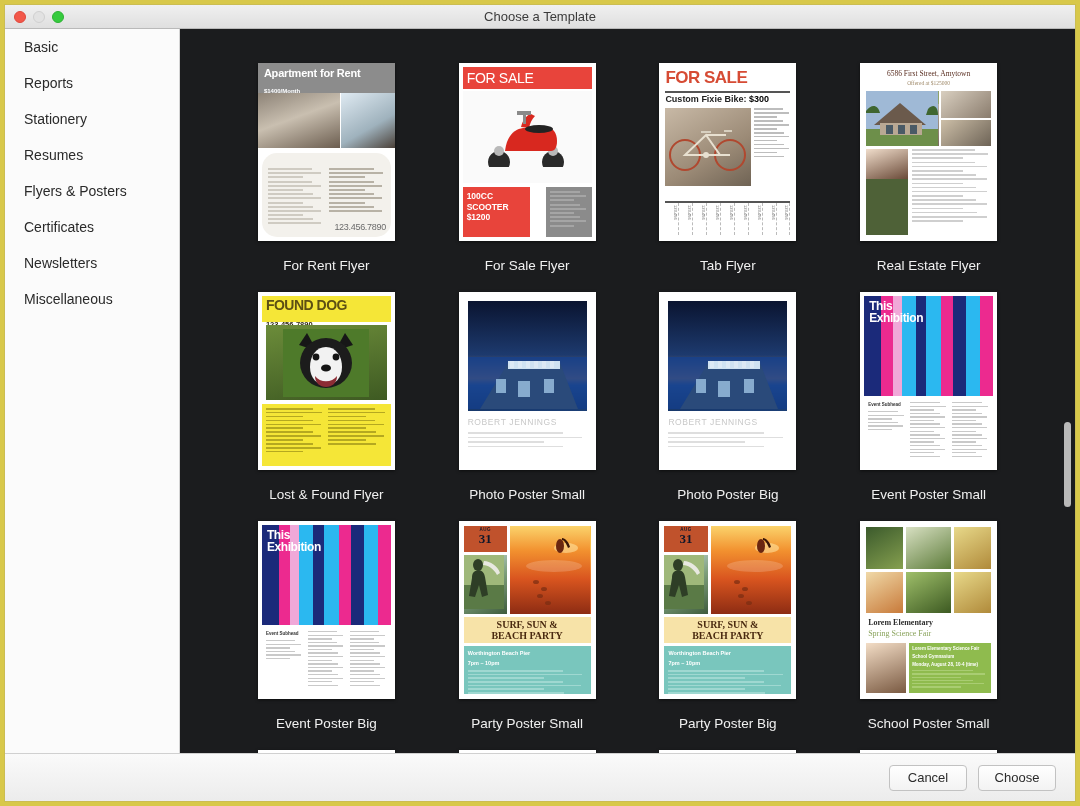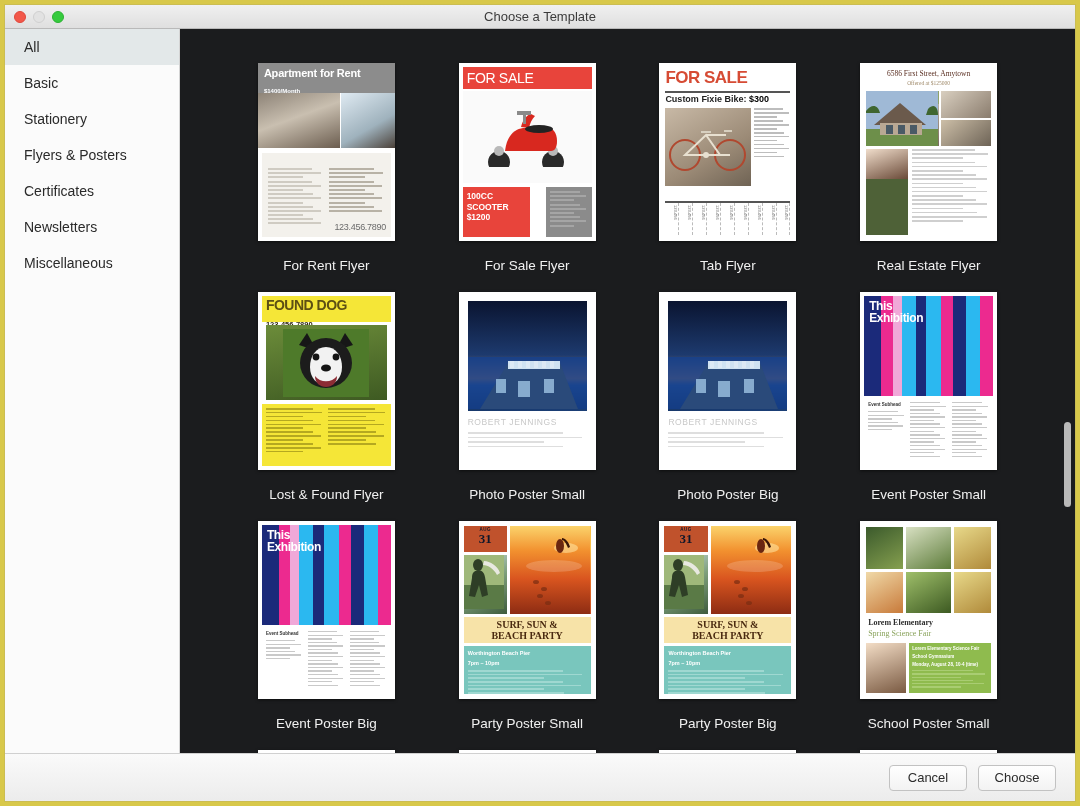--- a/index.html
+++ b/index.html
@@ -202,28 +202,31 @@
       <span class="light red"></span>
       <span class="light amber"></span>
       <span class="light green"></span>
     </div>
     <div class="title">Choose a Template</div>
   </div>
 
   <div class="body">
 
     <div class="sidebar" id="sidebar">
-        <div class="side-item active">
-          <span>All</span>
-        </div>
         <div class="side-item">
           <span>Basic</span>
         </div>
         <div class="side-item">
+          <span>Reports</span>
+        </div>
+        <div class="side-item">
           <span>Stationery</span>
+        </div>
+        <div class="side-item">
+          <span>Resumes</span>
         </div>
         <div class="side-item">
           <span>Flyers &amp; Posters</span>
         </div>
         <div class="side-item">
           <span>Certificates</span>
         </div>
         <div class="side-item">
           <span>Newsletters</span>
         </div>
@@ -233,21 +236,21 @@
       </div>
 
     <div class="content">
       <div class="grid" id="grid">
           <div class="cell">
             <div class="thumb-wrap">
               <div class="tpl">
                 <div class="rent-hdr"><b>Apartment for Rent</b><span>$1400/Month</span></div>
                 <div class="rent-ph rent-l"></div>
                 <div class="rent-ph rent-r"></div>
-                <div class="rent-body" style="padding:15px 6px;">
+                <div class="rent-body" style="padding:15px 6px;border-radius:15px;">
                   <div style="display:flex;gap:6px">
                     <div style="flex:1">
                       <div class="ln " style="width:80%"></div>
                       <div class="ln " style="width:96%"></div>
                       <div class="ln " style="width:64%"></div>
                       <div class="ln " style="width:80%"></div>
                       <div class="ln " style="width:95%"></div>
                       <div class="ln " style="width:64%"></div>
                       <div class="ln " style="width:81%"></div>
                       <div class="ln " style="width:95%"></div>

